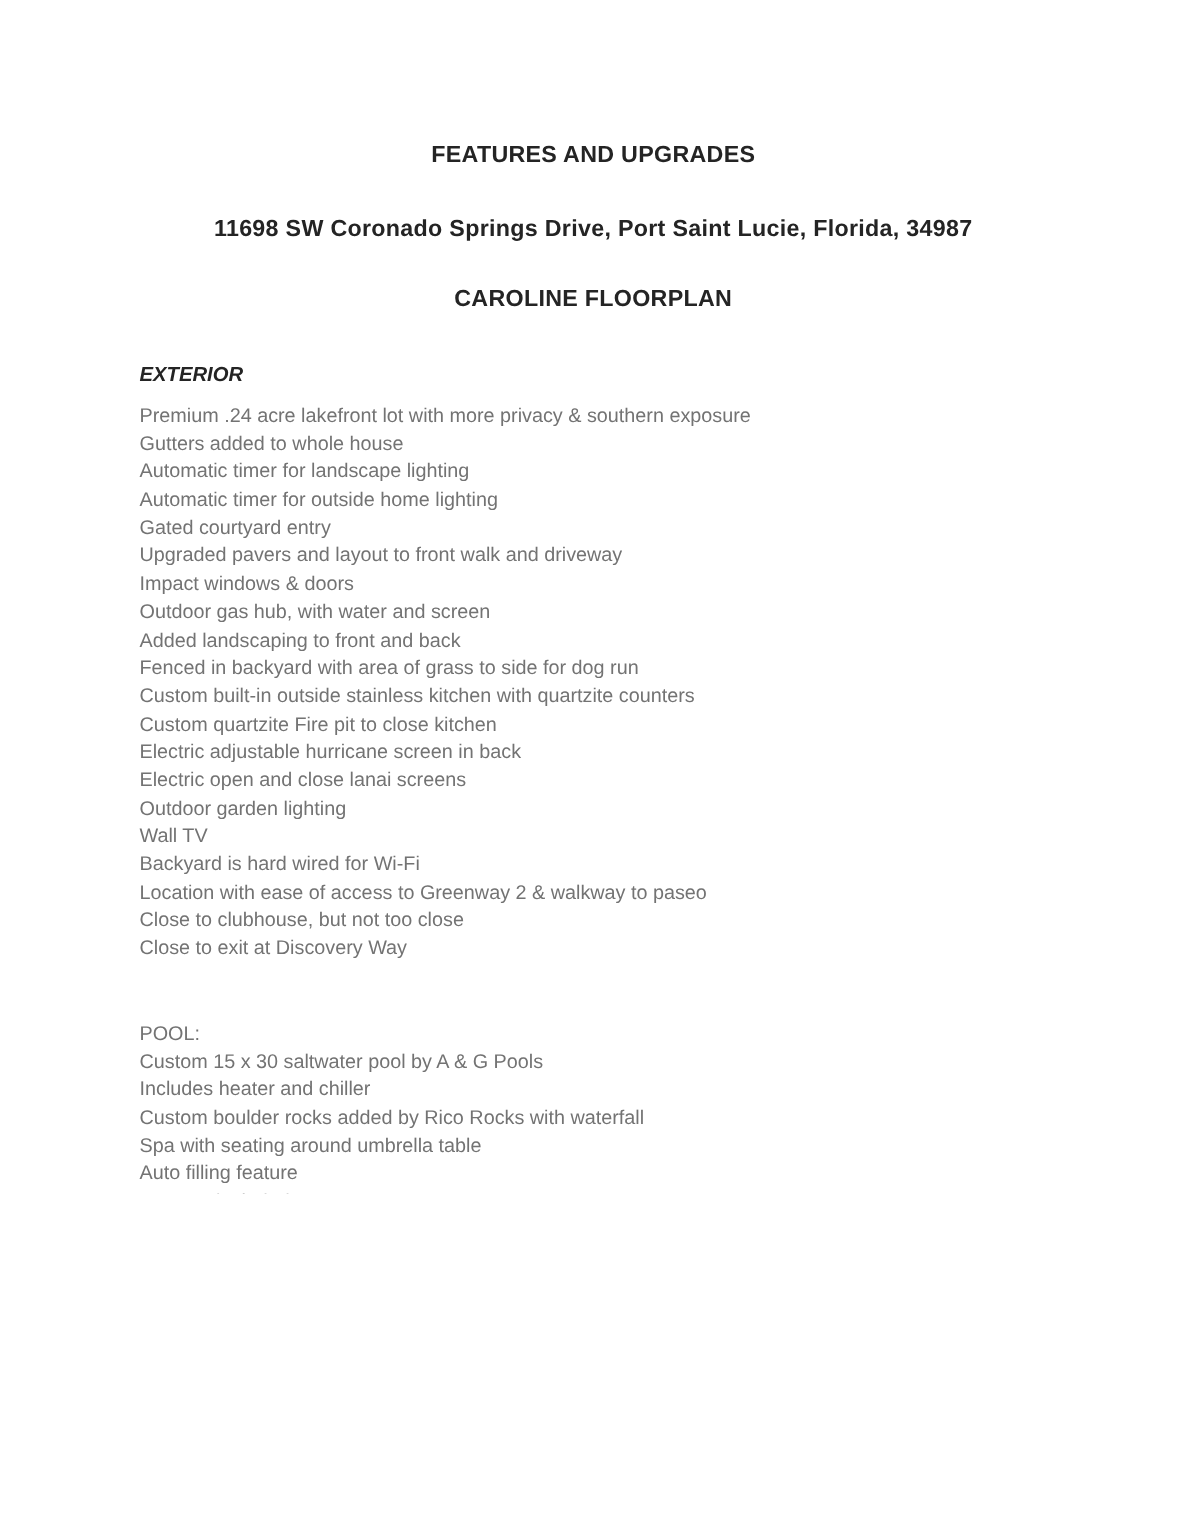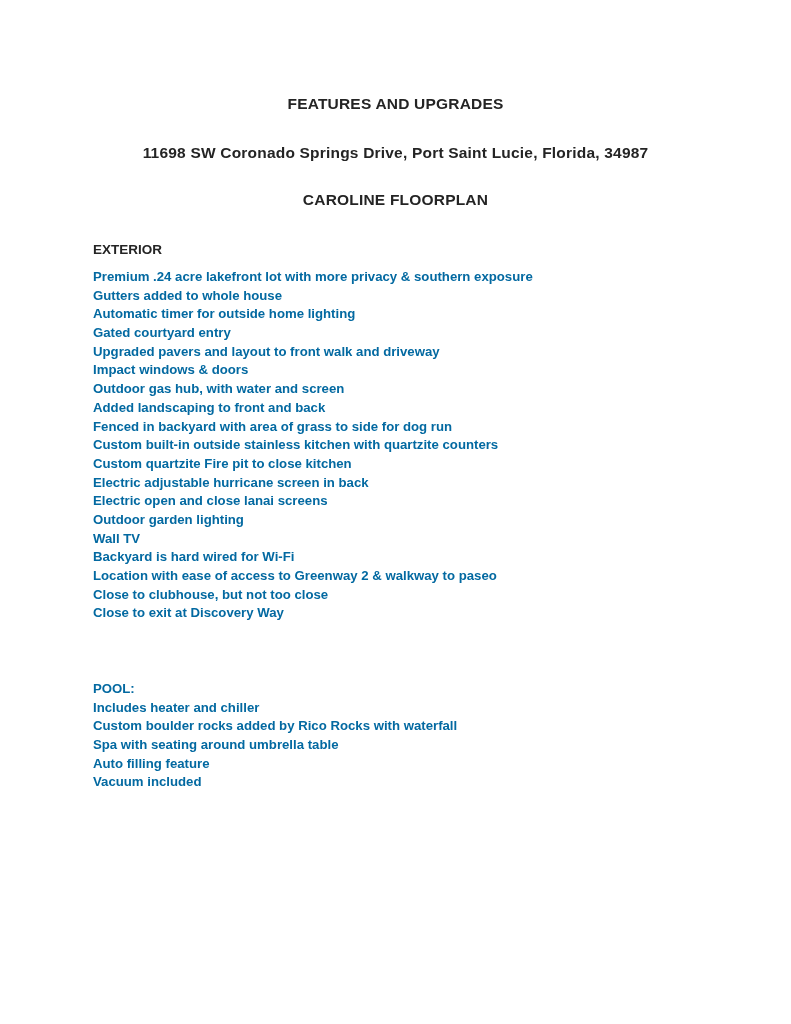--- a/index.html
+++ b/index.html
@@ -29,51 +29,52 @@
   .title-1 { top: 95px; }
   .title-2 { top: 144px; }
   .title-3 { top: 191px; }
   .section-heading {
     position: absolute;
     left: 93px;
     font-weight: 700;
     font-size: 13.5px;
     color: #242424;
   }
-  .heading-exterior { top: 242px; }
+  .heading-exterior { top: 242px; font-style: italic; }
   .lines {
     position: absolute;
     left: 93px;
     right: 60px;
   }
   .exterior-lines { top: 268px; }
   .pool-lines { top: 680px; }
   .line {
     height: 18.7px;
     line-height: 18.7px;
     font-size: 13.2px;
-    font-weight: 700;
-    color: #0369a1;
+    font-weight: 400;
+    color: #737373;
     white-space: nowrap;
   }
 </style>
 </head>
 <body>
 
 <div class="page">
 
   <div class="doc-title title-1">FEATURES AND UPGRADES</div>
   <div class="doc-title title-2">11698 SW Coronado Springs Drive, Port Saint Lucie, Florida, 34987</div>
   <div class="doc-title title-3">CAROLINE FLOORPLAN</div>
 
   <div class="section-heading heading-exterior">EXTERIOR</div>
 
   <div class="lines exterior-lines">
     <div class="line">Premium .24 acre lakefront lot with more privacy &amp; southern exposure</div>
     <div class="line">Gutters added to whole house</div>
+    <div class="line">Automatic timer for landscape lighting</div>
     <div class="line">Automatic timer for outside home lighting</div>
     <div class="line">Gated courtyard entry</div>
     <div class="line">Upgraded pavers and layout to front walk and driveway</div>
     <div class="line">Impact windows &amp; doors</div>
     <div class="line">Outdoor gas hub, with water and screen</div>
     <div class="line">Added landscaping to front and back</div>
     <div class="line">Fenced in backyard with area of grass to side for dog run</div>
     <div class="line">Custom built-in outside stainless kitchen with quartzite counters</div>
     <div class="line">Custom quartzite Fire pit to close kitchen</div>
     <div class="line">Electric adjustable hurricane screen in back</div>
@@ -81,20 +82,21 @@
     <div class="line">Outdoor garden lighting</div>
     <div class="line">Wall TV</div>
     <div class="line">Backyard is hard wired for Wi-Fi</div>
     <div class="line">Location with ease of access to Greenway 2 &amp; walkway to paseo</div>
     <div class="line">Close to clubhouse, but not too close</div>
     <div class="line">Close to exit at Discovery Way</div>
   </div>
 
   <div class="lines pool-lines">
     <div class="line">POOL:</div>
+    <div class="line">Custom 15 x 30 saltwater pool by A &amp; G Pools</div>
     <div class="line">Includes heater and chiller</div>
     <div class="line">Custom boulder rocks added by Rico Rocks with waterfall</div>
     <div class="line">Spa with seating around umbrella table</div>
     <div class="line">Auto filling feature</div>
     <div class="line">Vacuum included</div>
     <div class="line">Interchangeable lighting</div>
   </div>
 
 </div>
 

